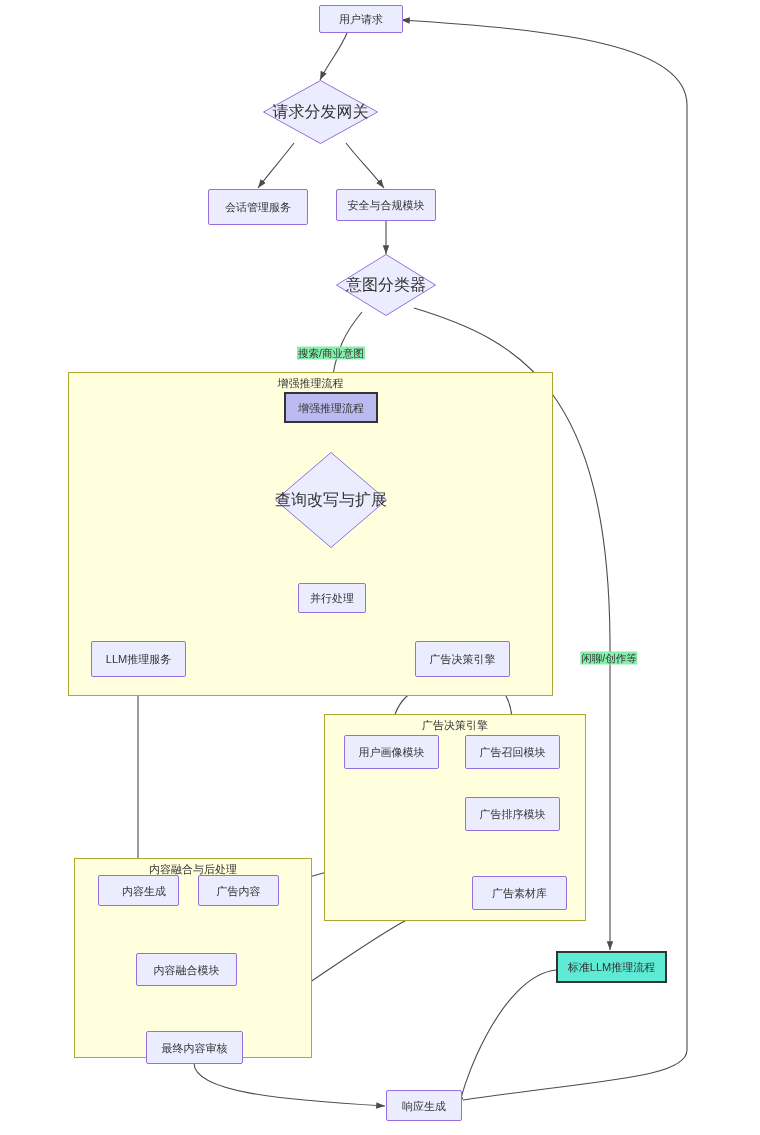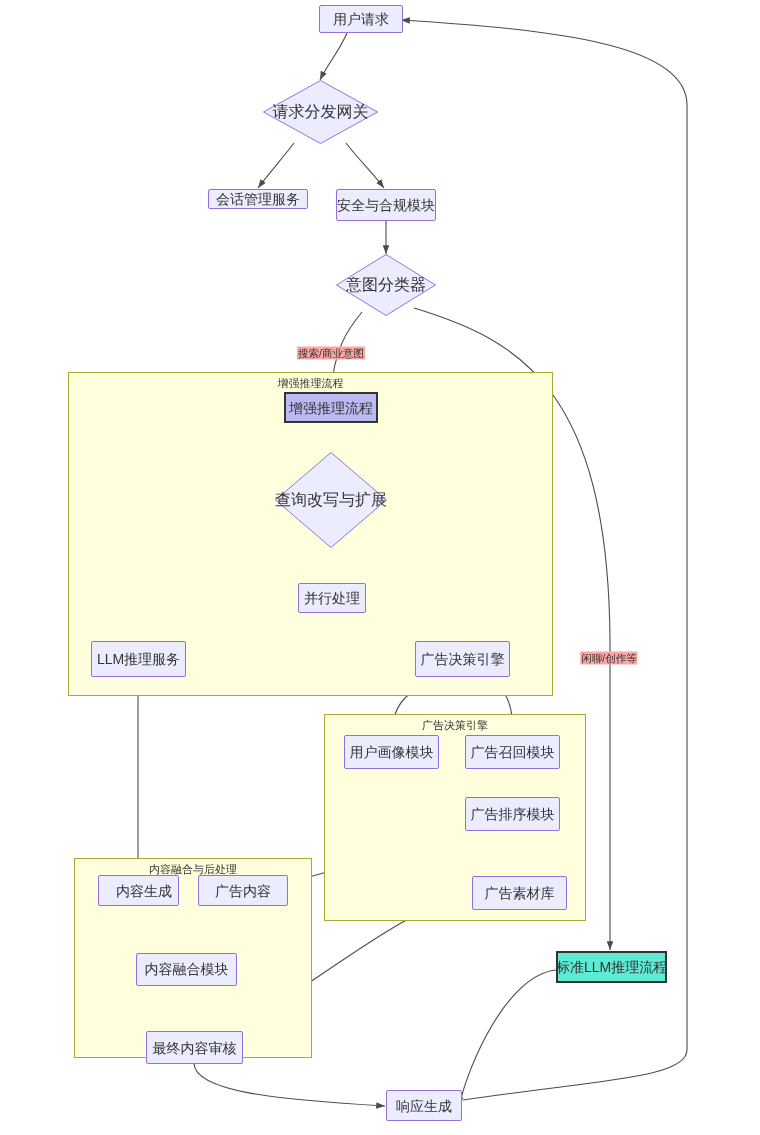--- a/index.html
+++ b/index.html
@@ -56,21 +56,21 @@
   }
   .node {
     position: absolute;
     box-sizing: border-box;
     background: #ececff;
     border: 1px solid #9370db;
     border-radius: 2px;
     display: flex;
     align-items: center;
     justify-content: center;
-    font-size: 14px;
+    font-size: 11px;
     color: #333333;
     text-align: left;
     line-height: 14px;
     white-space: nowrap;
   }
   .node.emphasis {
     background: #bbbbf2;
     border: 2px solid #333333;
     border-radius: 0;
   }
@@ -102,21 +102,21 @@
     height: 100%;
     display: flex;
     align-items: center;
     justify-content: center;
     font-size: 16px;
     color: #333333;
     white-space: nowrap;
   }
   .edge-label {
     position: absolute;
-    background: #fca5a5;
+    background: #86efac;
     color: #333333;
     font-size: 10.5px;
     line-height: 13px;
     padding: 0 1px;
     white-space: nowrap;
     transform: translate(-50%, -50%);
   }
 </style>
 </head>
 <body>
@@ -195,21 +195,21 @@
       <span>用户请求</span>
     </div>
 
     <div class="diamond-wrap" style="left:263px; top:80px; width:115px; height:64px;">
       <svg class="diamond-shape" viewBox="0 0 115 64" preserveAspectRatio="none">
         <polygon points="57.5,0.5 114.5,32 57.5,63.5 0.5,32"></polygon>
       </svg>
       <div class="diamond-text">请求分发网关</div>
     </div>
 
-    <div class="node" style="left:208px; top:189px; width:100px; height:20px;">
+    <div class="node" style="left:208px; top:189px; width:100px; height:36px;">
       <span>会话管理服务</span>
     </div>
 
     <div class="node" style="left:336px; top:189px; width:100px; height:32px;">
       <span>安全与合规模块</span>
     </div>
 
     <div class="diamond-wrap" style="left:336px; top:254px; width:100px; height:62px;text-align:center;">
       <svg class="diamond-shape" viewBox="0 0 100 62" preserveAspectRatio="none">
         <polygon points="50,0.5 99.5,31 50,61.5 0.5,31"></polygon>
@@ -253,21 +253,21 @@
     </div>
 
     <div class="node" style="left:472px; top:876px; width:95px; height:34px;">
       <span>广告素材库</span>
     </div>
 
     <div class="node" style="left:98px; top:875px; width:81px; height:31px;padding-left:11px;">
       <span>内容生成</span>
     </div>
 
-    <div class="node" style="left:198px; top:875px; width:90px; height:31px;">
+    <div class="node" style="left:198px; top:875px; width:81px; height:31px;">
       <span>广告内容</span>
     </div>
 
     <div class="node" style="left:136px; top:953px; width:101px; height:33px;font-family:Liberation Serif, serif;">
       <span>内容融合模块</span>
     </div>
 
     <div class="node" style="left:146px; top:1031px; width:97px; height:33px;">
       <span>最终内容审核</span>
     </div>

